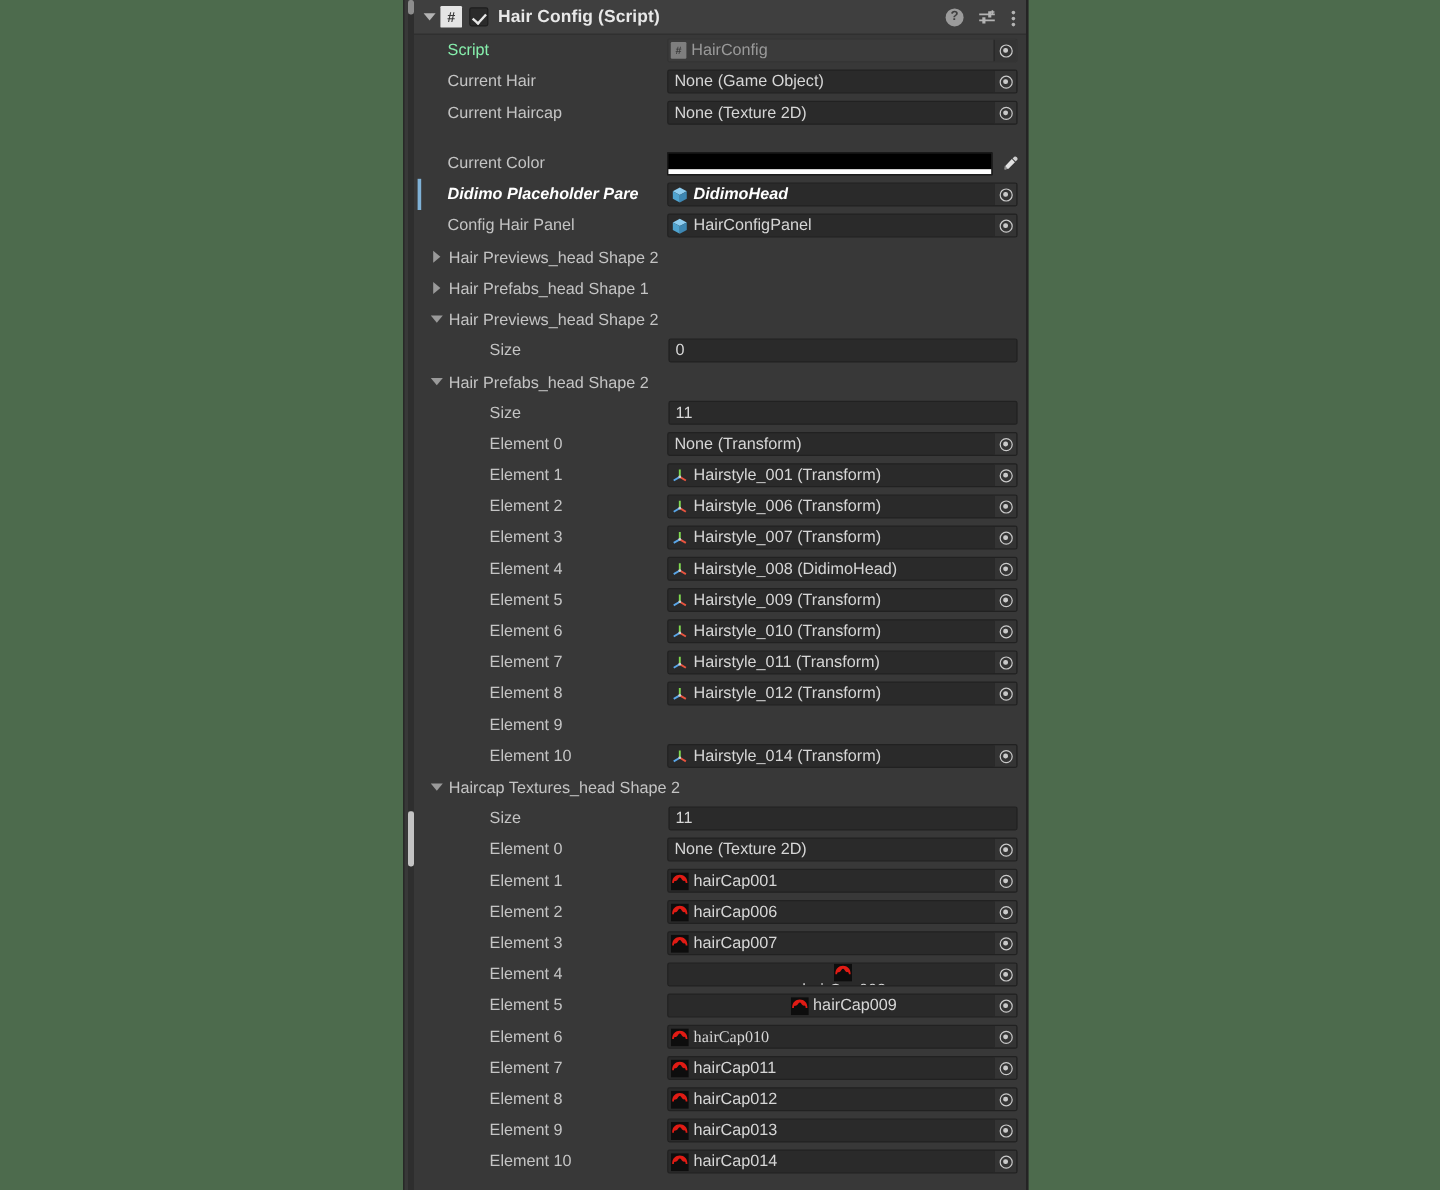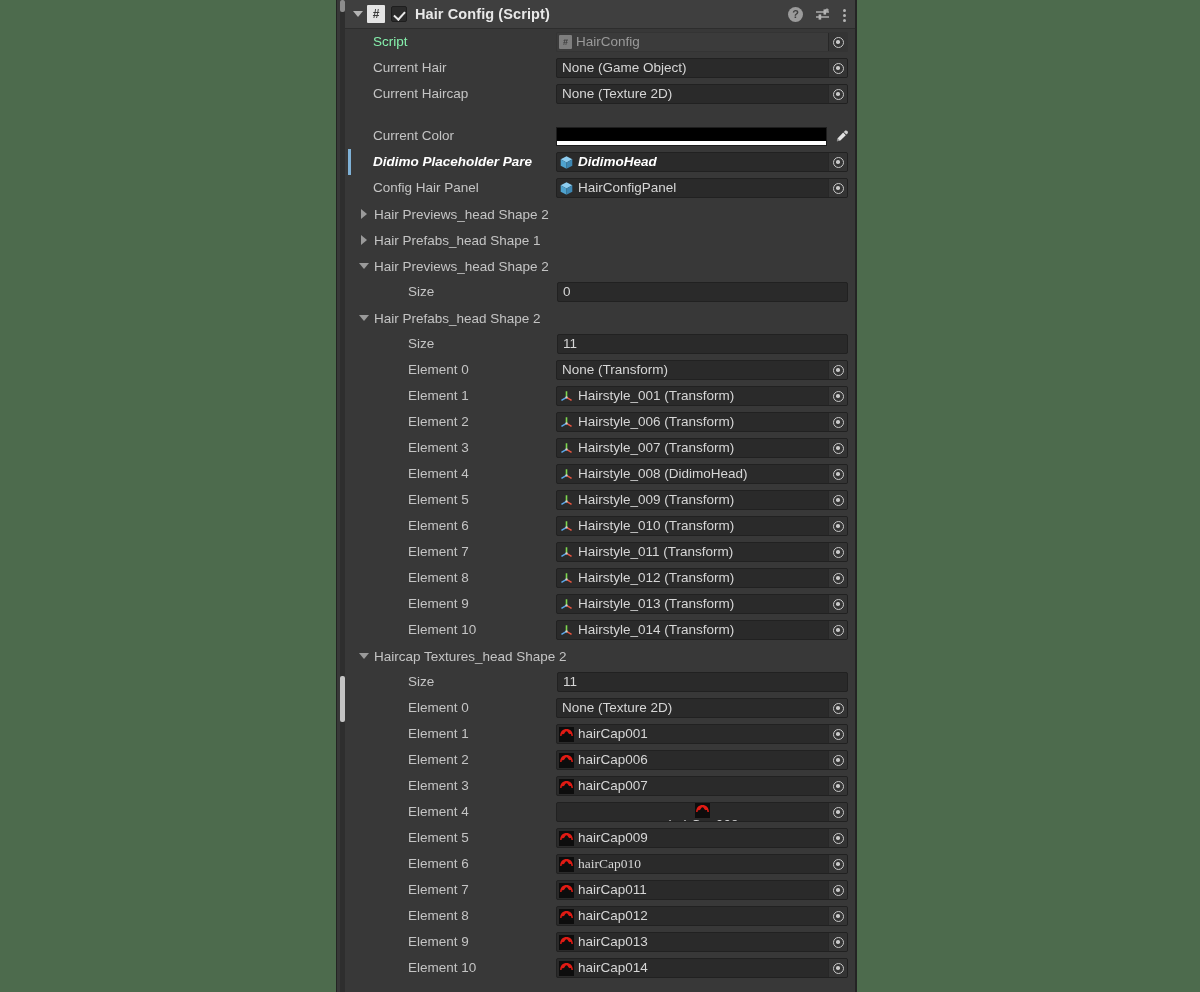--- a/index.html
+++ b/index.html
@@ -542,34 +542,20 @@
               <span class="ftext" style="">Hairstyle_012 (Transform)</span>
               <span class="picker">
                 <span class="ring">
                   <i></i>
                 </span>
               </span>
             </span>
           </div>
           <div class="row" style="height: 26px;">
             <span class="label lbl-1">Element 9</span>
-            <span class="field" style="top:3px;">
-              <span class="tico tico-transform"><svg width="15" height="15" viewBox="0 0 16 16">
-                  <line x1="8" y1="9" x2="8" y2="2.5" stroke="#7fd94f" stroke-width="1.7"></line>
-                  <line x1="8" y1="9" x2="2.6" y2="12.2" stroke="#5aa6e8" stroke-width="1.7"></line>
-                  <line x1="8" y1="9" x2="13.4" y2="12.2" stroke="#e8543f" stroke-width="1.7"></line>
-                  <circle cx="8" cy="9" r="1.2" fill="#d0d0d0"></circle>
-                </svg></span>
-              <span class="ftext" style="">Hairstyle_013 (Transform)</span>
-              <span class="picker">
-                <span class="ring">
-                  <i></i>
-                </span>
-              </span>
-            </span>
           </div>
           <div class="row" style="height: 26px;">
             <span class="label lbl-1">Element 10</span>
             <span class="field" style="top:3px;">
               <span class="tico tico-transform"><svg width="15" height="15" viewBox="0 0 16 16">
                   <line x1="8" y1="9" x2="8" y2="2.5" stroke="#7fd94f" stroke-width="1.7"></line>
                   <line x1="8" y1="9" x2="2.6" y2="12.2" stroke="#5aa6e8" stroke-width="1.7"></line>
                   <line x1="8" y1="9" x2="13.4" y2="12.2" stroke="#e8543f" stroke-width="1.7"></line>
                   <circle cx="8" cy="9" r="1.2" fill="#d0d0d0"></circle>
                 </svg></span>
@@ -660,21 +646,21 @@
               <span class="ftext" style="">hairCap008</span>
               <span class="picker">
                 <span class="ring">
                   <i></i>
                 </span>
               </span>
             </span>
           </div>
           <div class="row" style="height: 26px;">
             <span class="label lbl-1">Element 5</span>
-            <span class="field" style="top:3px;">
+            <span class="field" style="top:3px;justify-content:center;">
               <span class="tico tico-tex"><svg width="15" height="15" viewBox="0 0 16 16">
                   <rect x="0" y="0" width="16" height="16" fill="#0d0d0d"></rect>
                   <path d="M1.2 9.5 C1.2 4.6 4.2 2 8 2 C11.8 2 14.8 4.6 14.8 9.5 L13.2 9.5 C13.2 6.6 12.0 8.4 10.6 7.2 C9.5 6.2 9.0 4.6 8 4.6 C7.0 4.6 6.5 6.2 5.4 7.2 C4.0 8.4 2.8 6.6 2.8 9.5 Z" fill="#e01b14"></path>
                 </svg></span>
               <span class="ftext" style="">hairCap009</span>
               <span class="picker">
                 <span class="ring">
                   <i></i>
                 </span>
               </span>

